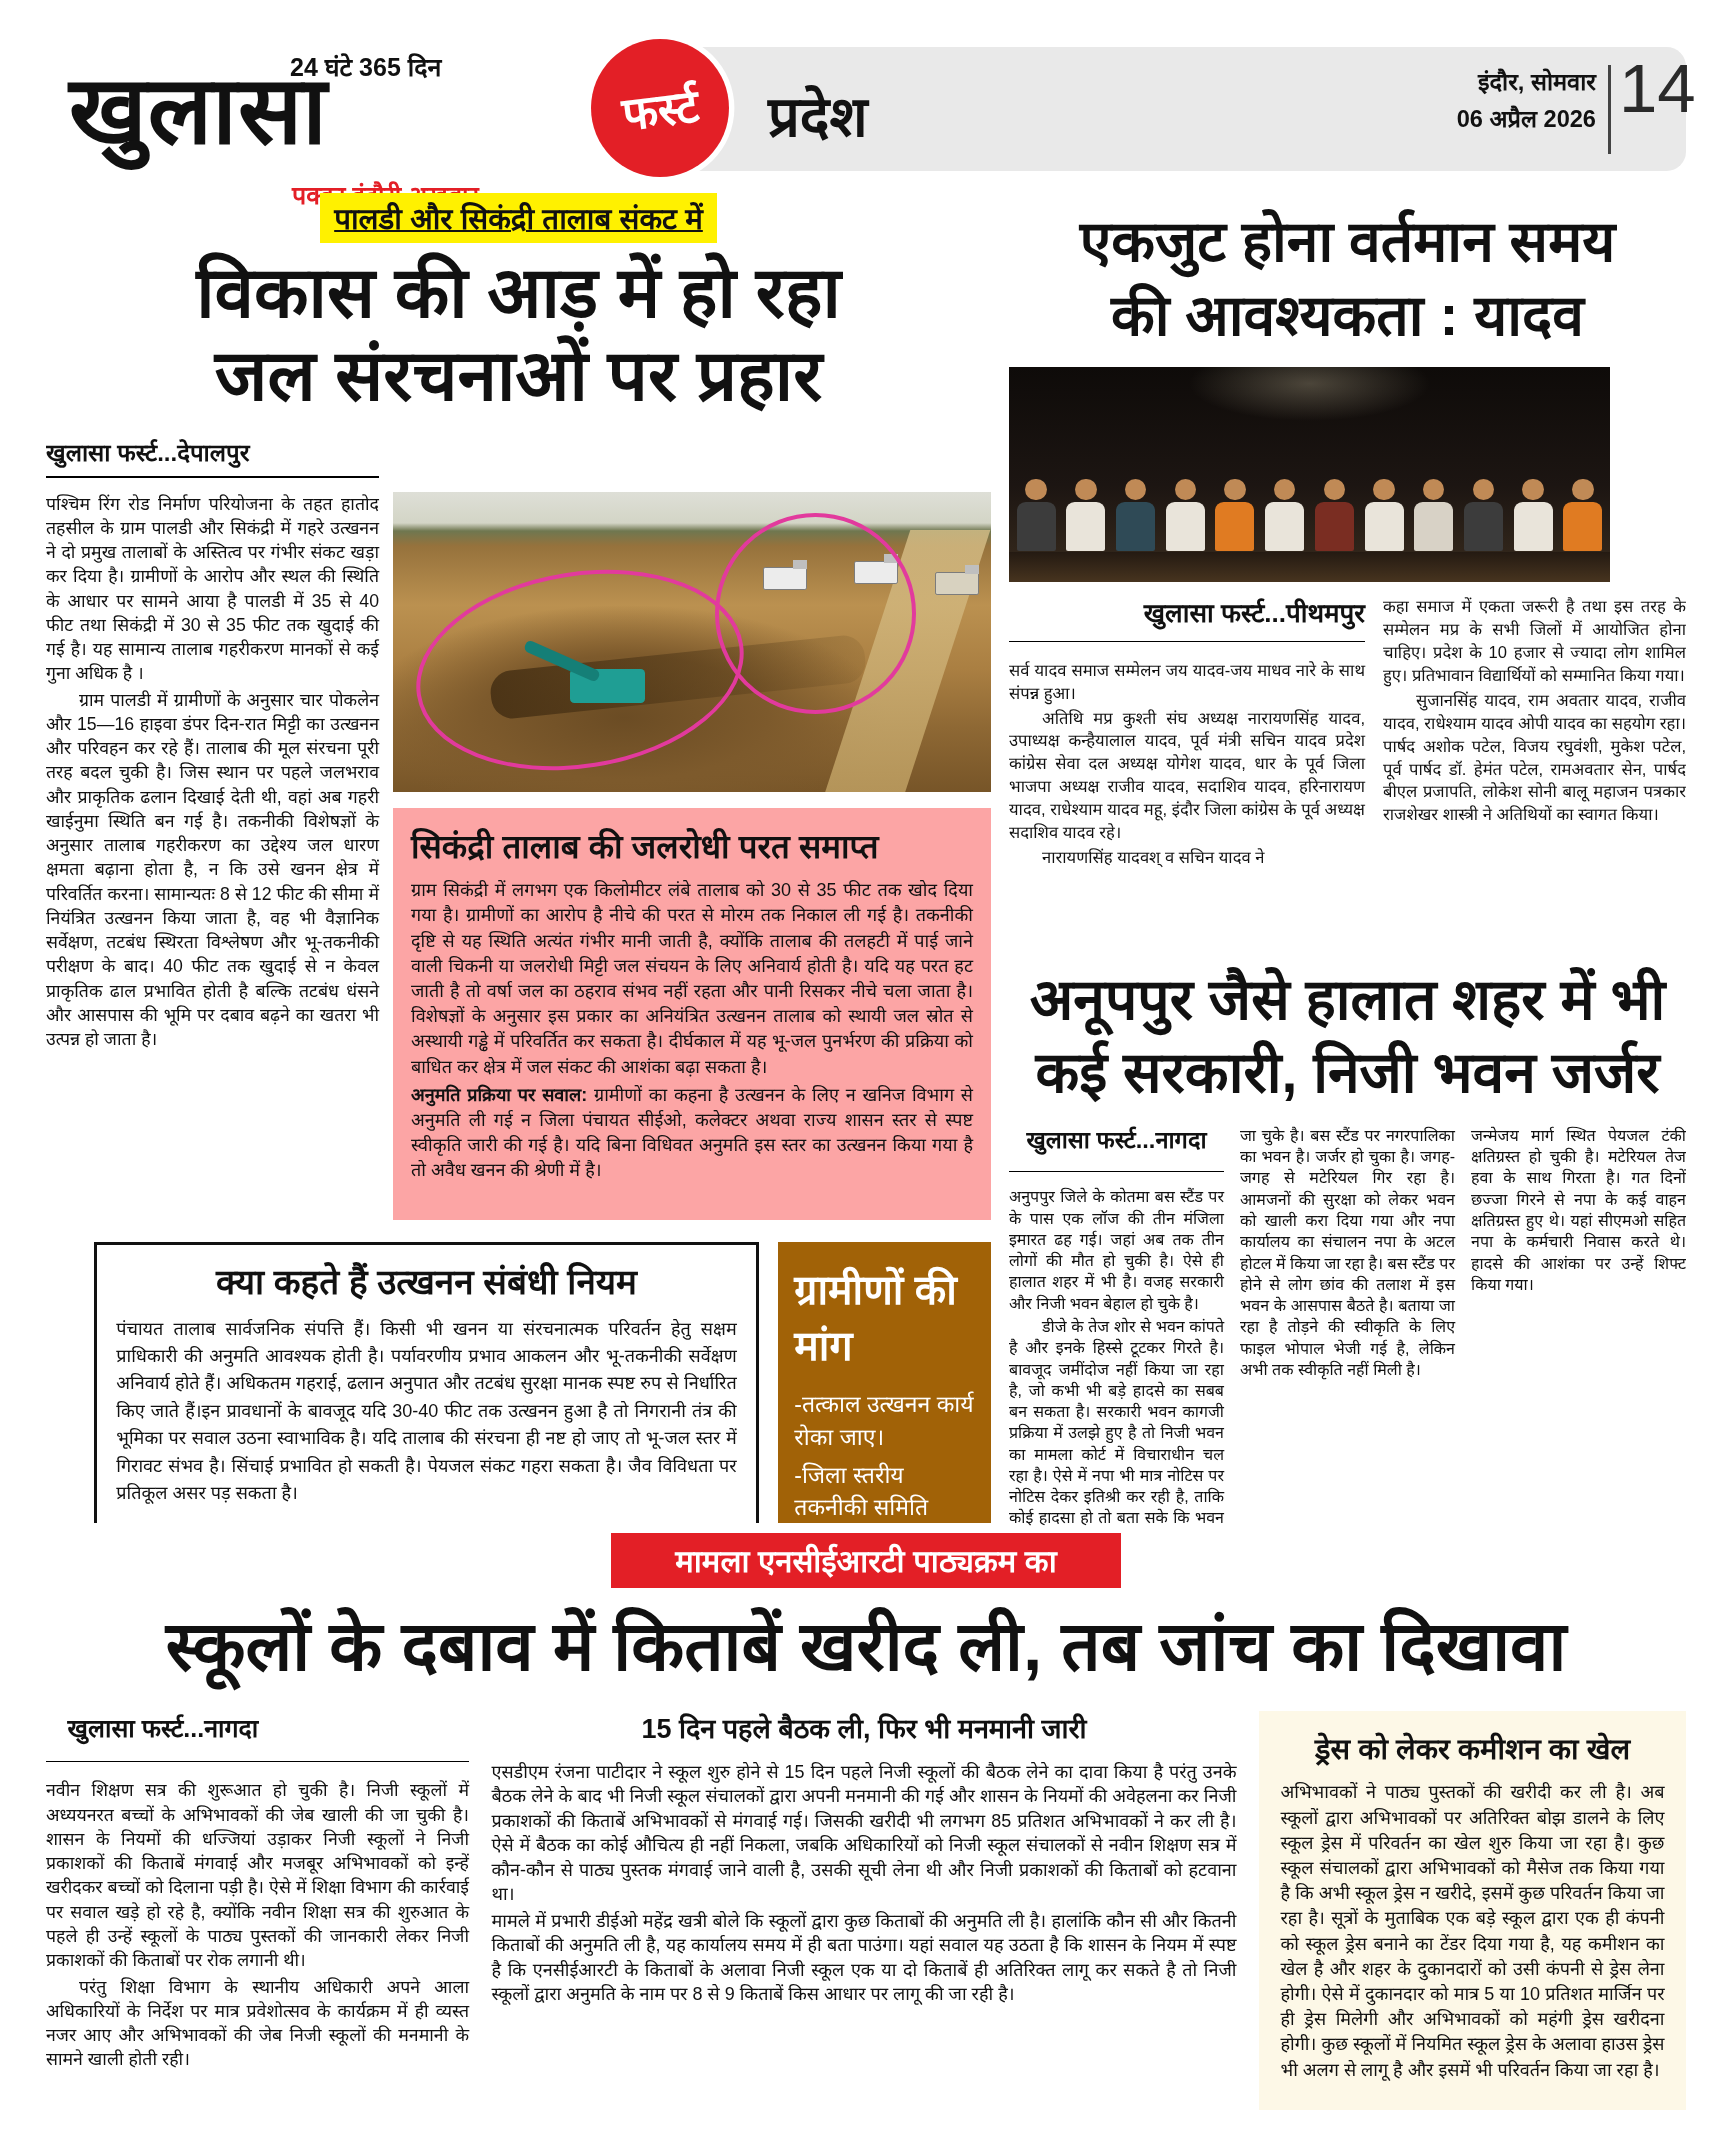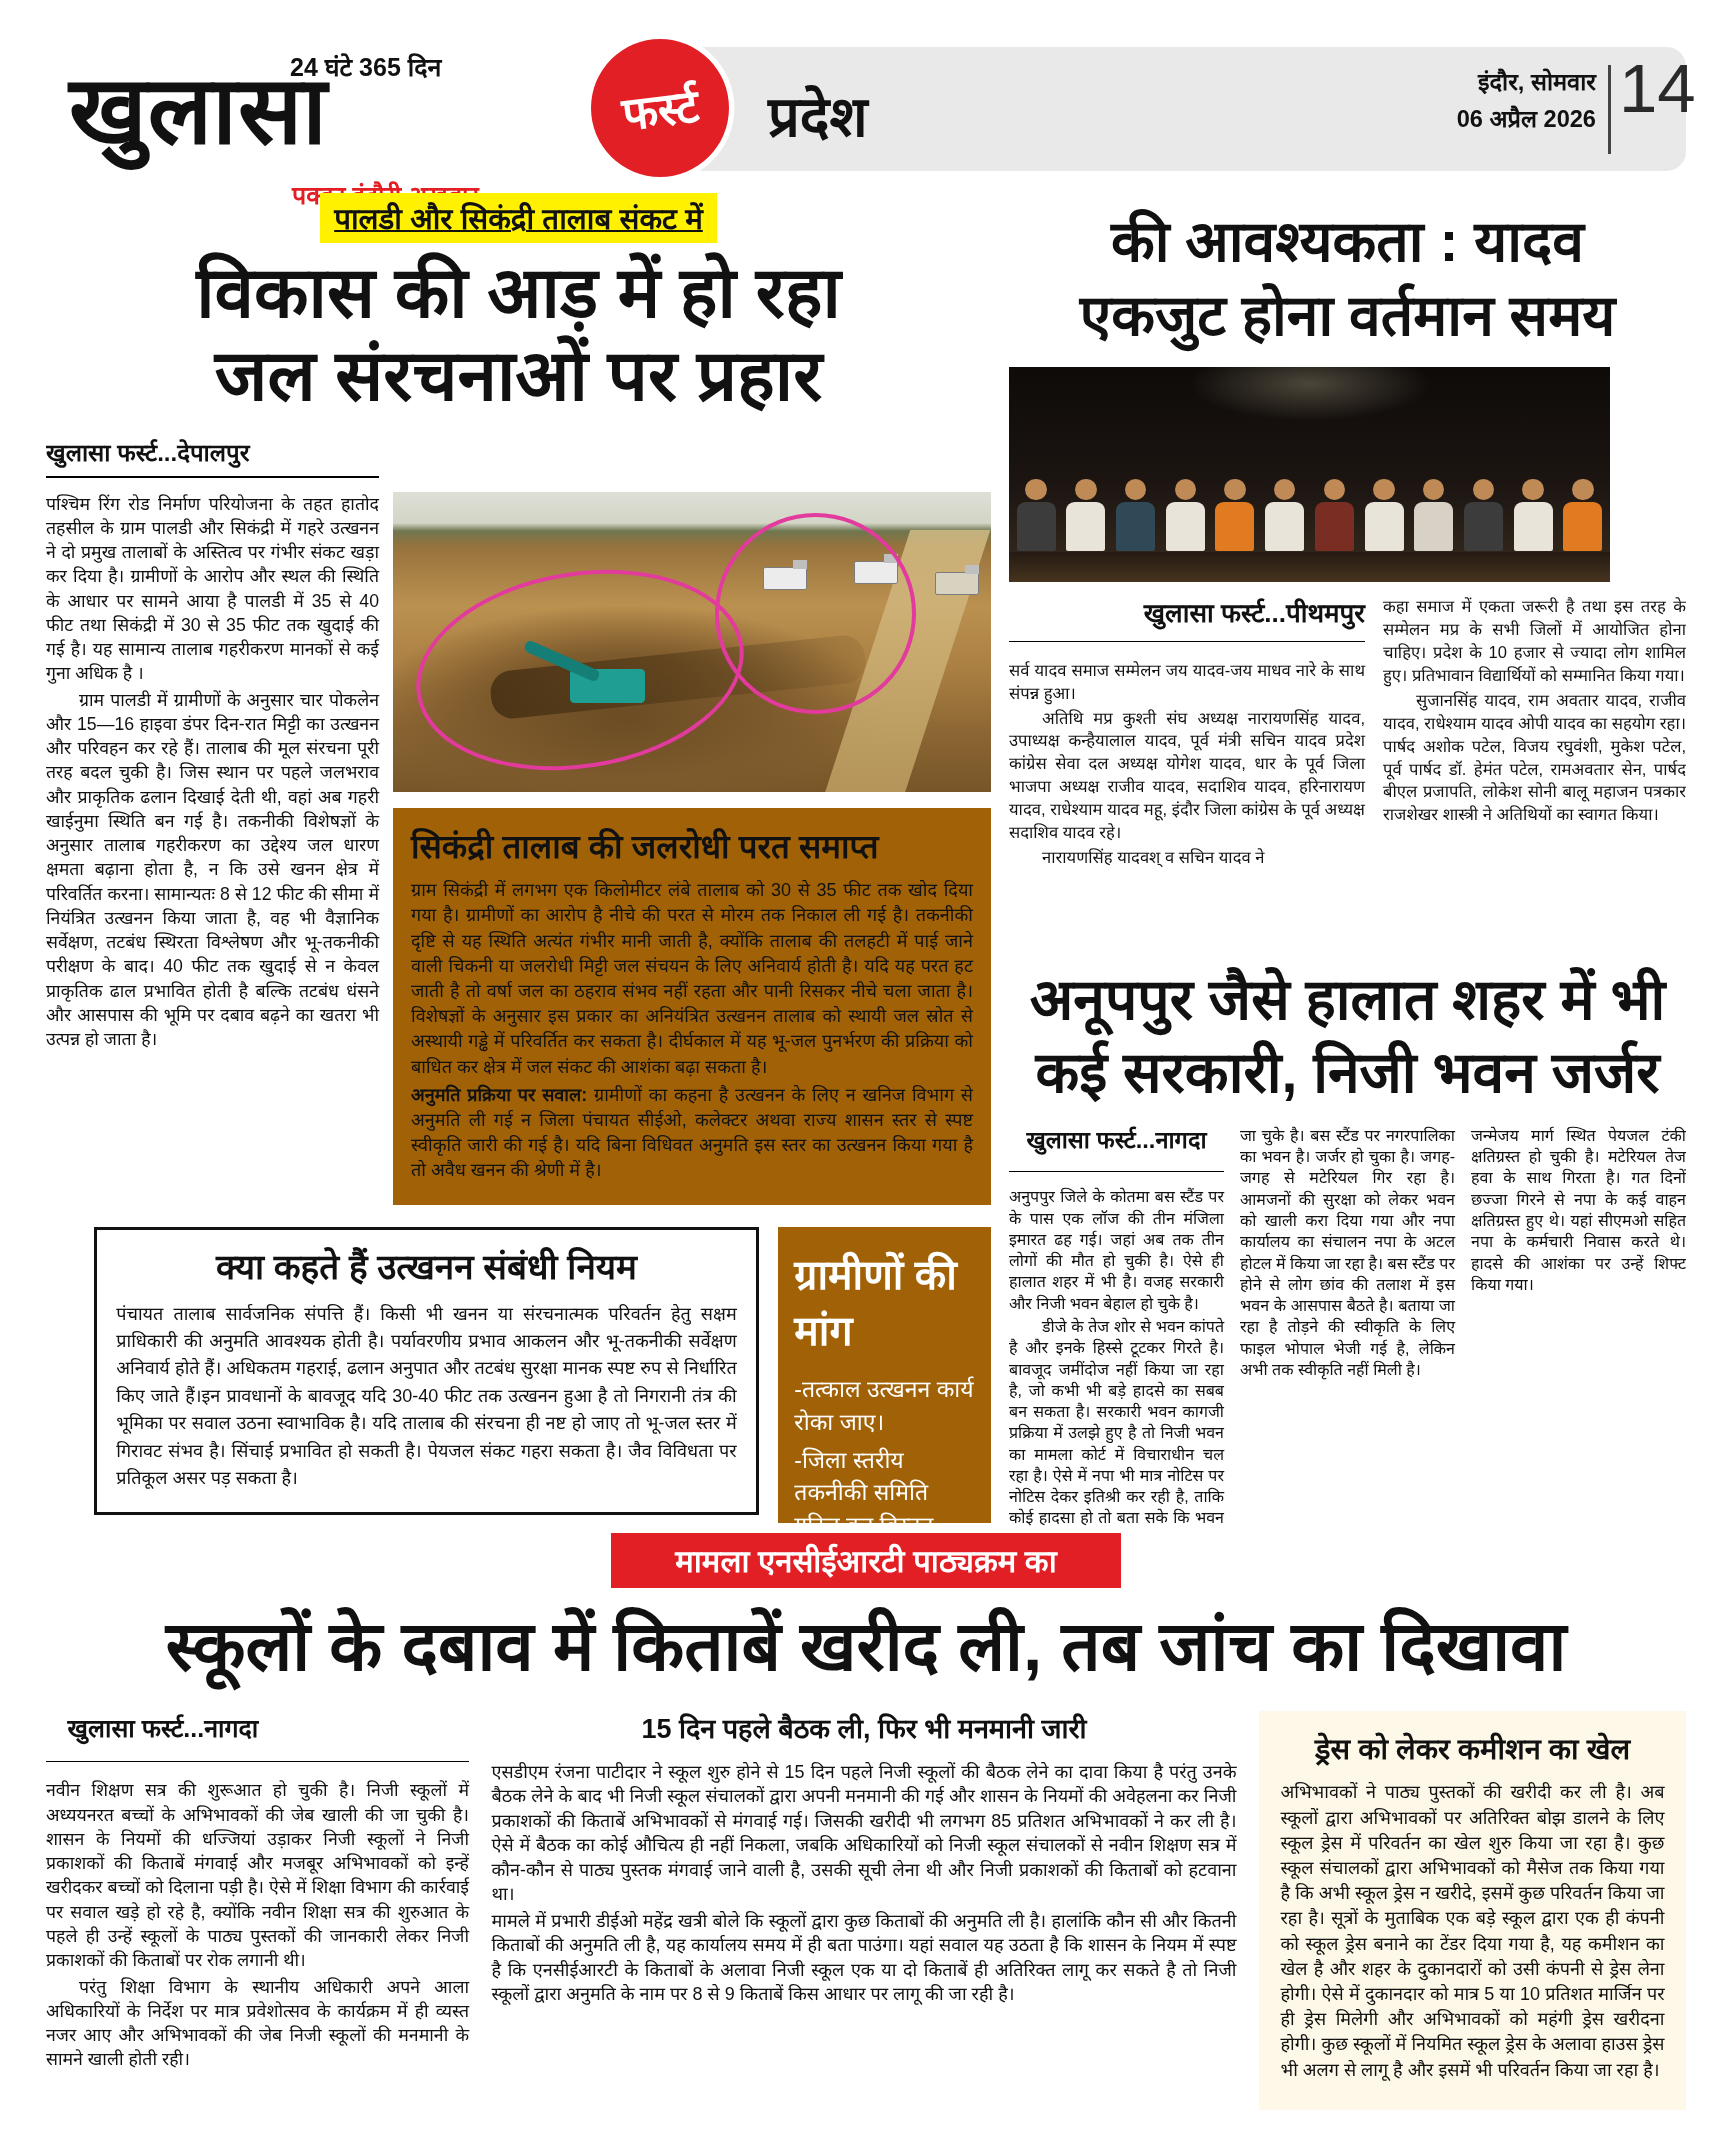--- a/index.html
+++ b/index.html
@@ -44,21 +44,21 @@
   .truck:after{content:"";position:absolute;right:-1.1px;top:-7.5px;width:14px;height:8.6px;background:#bfbfbf;}
   .t1{left:370px;top:75px;}
   .t2{left:461px;top:69px;}
   .t3{left:542px;top:80px;background:#d8d2c0;}
   .excavator{position:absolute;left:177px;top:177px;width:75px;height:34px;background:#1f9e94;border-radius:4.3px;}
   .excavator .arm{position:absolute;left:-48px;top:-14px;width:80px;height:11.8px;background:#157f77;transform:rotate(24deg);border-radius:5.4px;}
   .ring{position:absolute;border:4.8px solid #e23a9d;border-radius:50%;}
   .ring1{left:21.5px;top:80px;width:322px;height:188px;transform:rotate(-9deg);}
   .ring2{left:322px;top:21.5px;width:193px;height:193px;}
   
-  .subarticle{margin-top:16px;background:#a16207;padding:15px 18px 3px;}
+  .subarticle{margin-top:16px;background:#fca5a5;padding:15px 18px 18px;}
   .sub-head{font-size:33px;font-weight:900;margin:0 0 10.7px 0;}
   .sub-body{font-size:18px;line-height:1.40;}
   .q-par{margin-top:3.2px;font-size:18px;line-height:1.40;}
   .q-par b{font-weight:900;}
   
   .boxes-row{display:flex;gap:19.3px;margin-top:22.5px;align-items:flex-start;padding-left:48px;}
   .rules-box{width:665px;border:3.8px solid #111;padding:11.8px 19.3px 18px;box-sizing:border-box;}
   .rules-head{text-align:center;font-size:35px;font-weight:900;margin:0 0 11.8px 0;}
   .rules-body{font-size:18px;line-height:1.52;}
   .demands-box{flex:1;background:#a16207;color:#fff;padding:18px 16px 21.5px;box-sizing:border-box;}
@@ -178,22 +178,22 @@
         <h3 class="demands-head">ग्रामीणों की मांग</h3>
         <div class="demand-item">-तत्काल उत्खनन कार्य रोका जाए।</div>
         <div class="demand-item">-जिला स्तरीय तकनीकी समिति गठित कर विस्तृत जांच कराई जाए।</div>
 
       </div>
     </div>
   </section>
 
   <section class="article2">
     <div class="a2-headline">
+      <div>एकजुट होना वर्तमान समय</div>
       <div>की आवश्यकता : यादव</div>
-      <div>एकजुट होना वर्तमान समय</div>
     </div>
     <div class="photo2">
       <div class="stage-glow"></div>
       <div class="people">
         <div class="person">
             <div class="head"></div>
             <div class="torso"></div>
           </div>
         <div class="person">
             <div class="head"></div>

